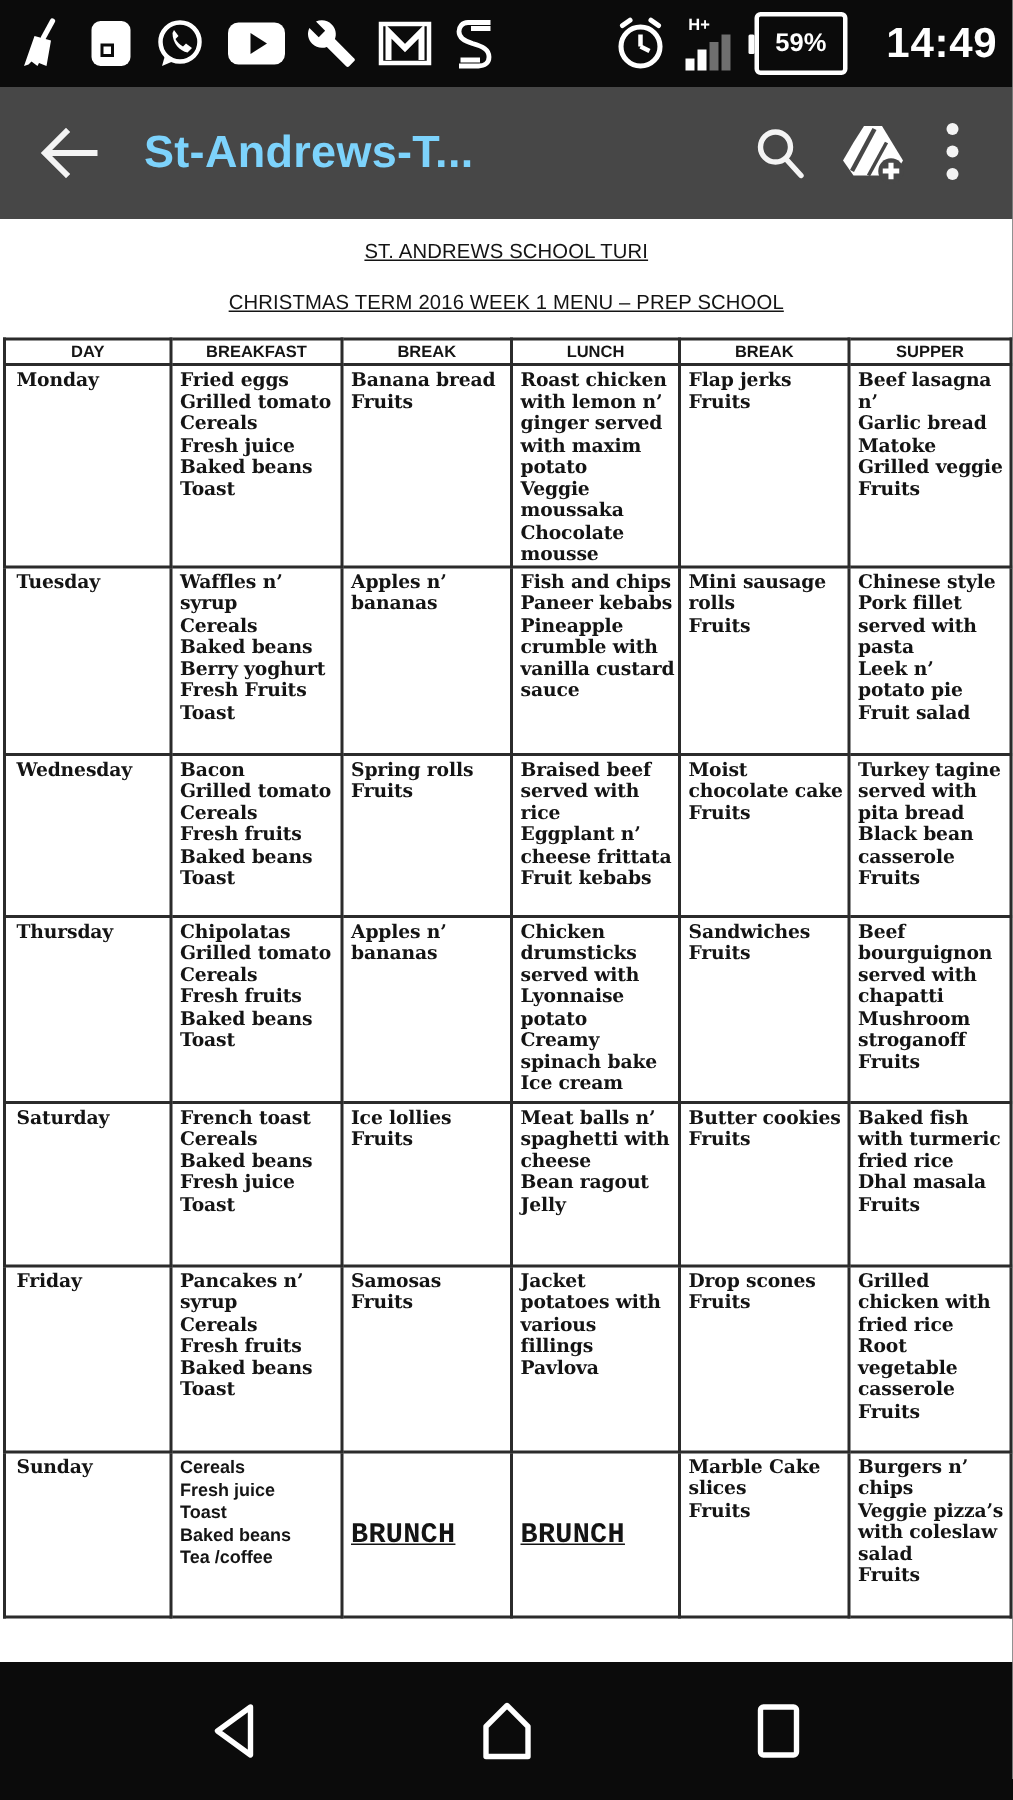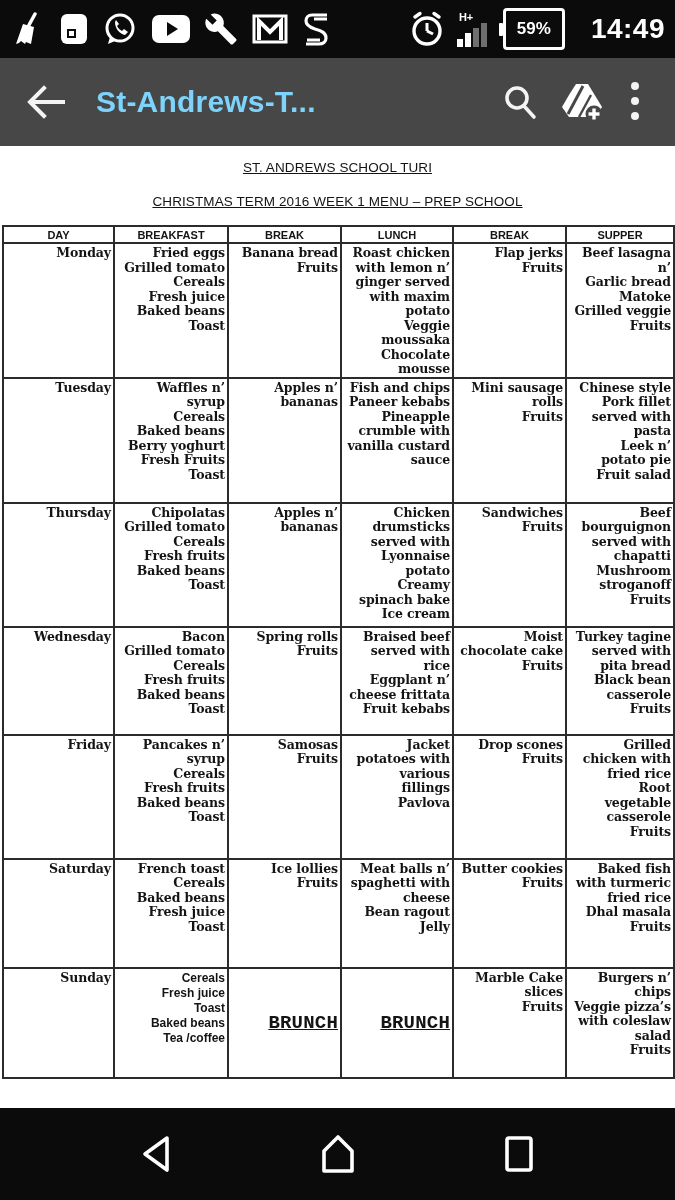--- a/index.html
+++ b/index.html
@@ -67,21 +67,21 @@
   table.menu col.c4{width:113px} table.menu col.c5{width:108px}
   table.menu th, table.menu td { border:2px solid #2b2b2b; }
   table.menu th {
     font-family:"Liberation Sans", sans-serif; font-weight:bold;
     font-size:11px; text-align:center; padding:1px 0; height:17px;
   }
   table.menu td {
     vertical-align:top; white-space:pre-line;
     font-family:"DejaVu Serif", serif; font-weight:bold;
     font-size:12.5px; line-height:1.16; letter-spacing:-0.1px;
-    padding:2px 2px 0 5px; overflow:hidden;text-align:right;
+    padding:2px 2px 0 5px; overflow:hidden;
   }
   table.menu td.day { padding-left:7px; }
   table.menu td.sans {
     font-family:"Liberation Sans", sans-serif; font-size:12px;
     line-height:1.25; letter-spacing:0;
   }
   table.menu td.brunch {
     font-family:Liberation Mono, monospace; font-size:19px;
     vertical-align:middle; text-decoration:underline;
     letter-spacing:0.2px;
@@ -244,90 +244,90 @@
         <td>Apples n’ bananas</td>
         <td>Fish and chips
 Paneer kebabs
 Pineapple crumble with vanilla custard sauce</td>
         <td>Mini sausage rolls
 Fruits</td>
         <td>Chinese style Pork fillet served with pasta
 Leek n’ potato pie
 Fruit salad</td>
       </tr>
+      <tr style="height:108px">
+        <td class="day">Wednesday</td>
+        <td>Bacon
+Grilled tomato
+Cereals
+Fresh fruits
+Baked beans
+Toast</td>
+        <td>Spring rolls
+Fruits</td>
+        <td>Braised beef served with rice
+Eggplant n’ cheese frittata
+Fruit kebabs</td>
+        <td>Moist chocolate cake
+Fruits</td>
+        <td>Turkey tagine served with pita bread
+Black bean casserole
+Fruits</td>
+      </tr>
       <tr style="height:124px">
         <td class="day">Thursday</td>
         <td>Chipolatas
 Grilled tomato
 Cereals
 Fresh fruits
 Baked beans
 Toast</td>
         <td>Apples n’ bananas</td>
         <td>Chicken drumsticks served with Lyonnaise potato
 Creamy spinach bake
 Ice cream</td>
         <td>Sandwiches
 Fruits</td>
         <td>Beef bourguignon served with chapatti
 Mushroom stroganoff
 Fruits</td>
       </tr>
-      <tr style="height:108px">
-        <td class="day">Wednesday</td>
-        <td>Bacon
-Grilled tomato
-Cereals
-Fresh fruits
-Baked beans
-Toast</td>
-        <td>Spring rolls
-Fruits</td>
-        <td>Braised beef served with rice
-Eggplant n’ cheese frittata
-Fruit kebabs</td>
-        <td>Moist chocolate cake
-Fruits</td>
-        <td>Turkey tagine served with pita bread
-Black bean casserole
-Fruits</td>
-      </tr>
-      <tr style="height:124px">
-        <td class="day">Friday</td>
-        <td>Pancakes n’ syrup
-Cereals
-Fresh fruits
-Baked beans
-Toast</td>
-        <td>Samosas
-Fruits</td>
-        <td>Jacket potatoes with various fillings
-Pavlova</td>
-        <td>Drop scones
-Fruits</td>
-        <td>Grilled chicken with fried rice
-Root vegetable casserole
-Fruits</td>
-      </tr>
       <tr style="height:109px">
         <td class="day">Saturday</td>
         <td>French toast
 Cereals
 Baked beans
 Fresh juice
 Toast</td>
         <td>Ice lollies
 Fruits</td>
         <td>Meat balls n’ spaghetti with cheese
 Bean ragout
 Jelly</td>
         <td>Butter cookies
 Fruits</td>
         <td>Baked fish with turmeric fried rice
 Dhal masala
+Fruits</td>
+      </tr>
+      <tr style="height:124px">
+        <td class="day">Friday</td>
+        <td>Pancakes n’ syrup
+Cereals
+Fresh fruits
+Baked beans
+Toast</td>
+        <td>Samosas
+Fruits</td>
+        <td>Jacket potatoes with various fillings
+Pavlova</td>
+        <td>Drop scones
+Fruits</td>
+        <td>Grilled chicken with fried rice
+Root vegetable casserole
 Fruits</td>
       </tr>
       <tr style="height:110px">
         <td class="day">Sunday</td>
         <td class="sans">Cereals
 Fresh juice
 Toast
 Baked beans
 Tea /coffee</td>
         <td class="brunch">BRUNCH</td>

